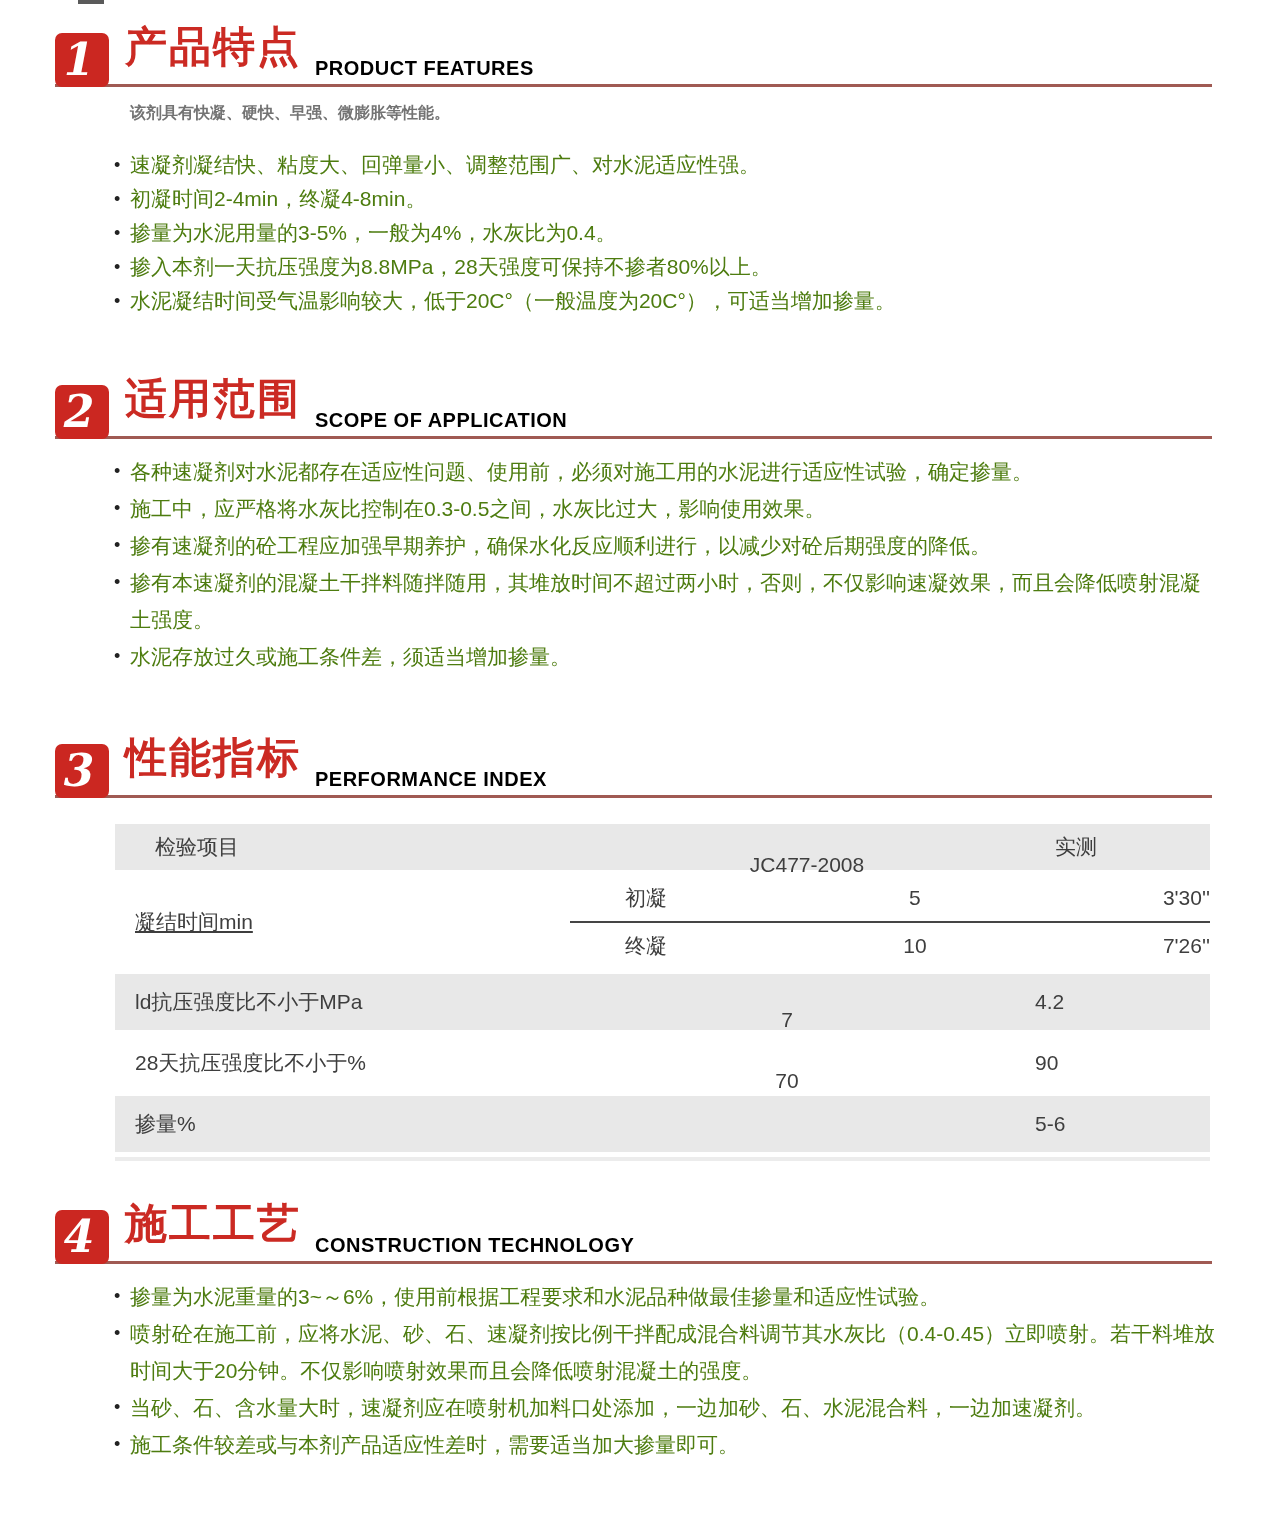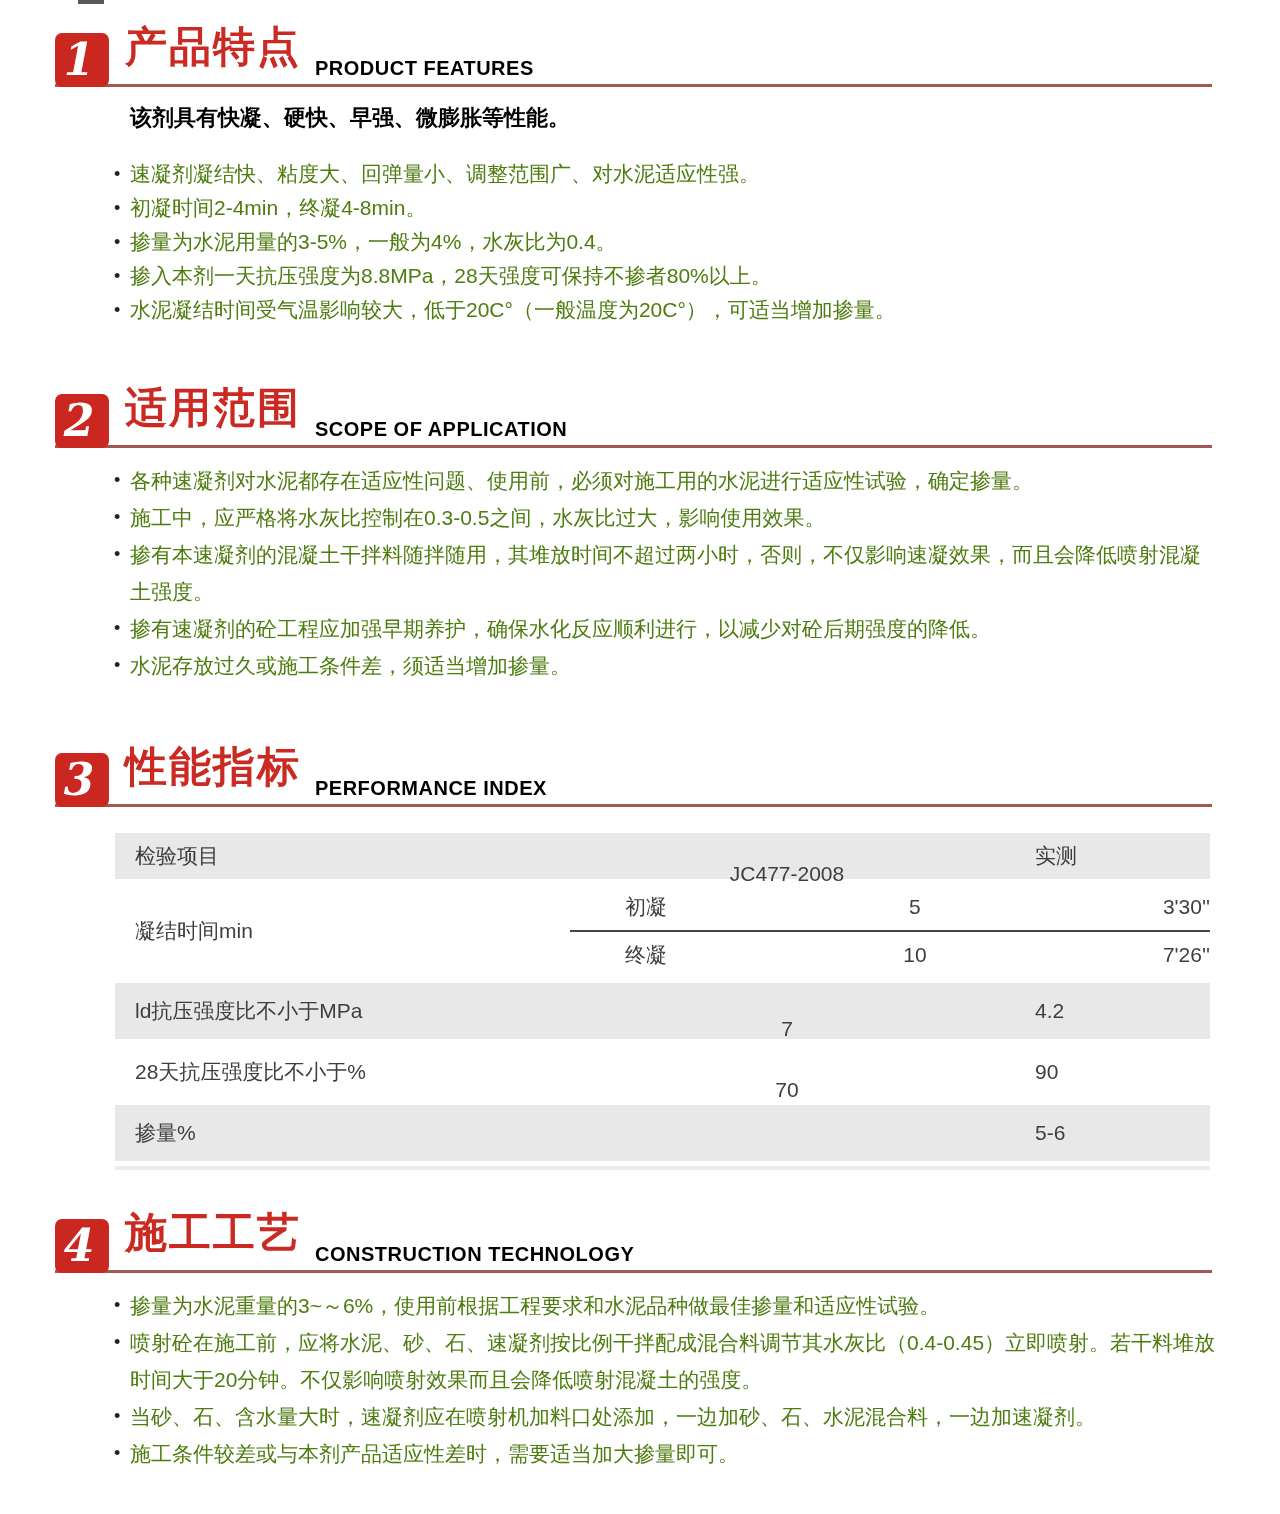--- a/index.html
+++ b/index.html
@@ -60,22 +60,22 @@
     font-size: 20px;
     line-height: 1;
     padding-bottom: 6px;
     letter-spacing: 0.5px;
   }
 
   
   .intro {
     margin: 16px 68px 24px 130px;
     font-weight: 700;
-    font-size: 22px;
-    color: #000000;
+    font-size: 16px;
+    color: #737373;
   }
   ul.bullets {
     list-style: none;
     margin: 14px 60px 0 130px;
   }
   ul.bullets li {
     position: relative;
     font-size: 21px;
     line-height: 37px;
     color: #4d7c0f;
@@ -100,28 +100,28 @@
   
   .ptable {
     margin: 26px 70px 0 115px;
     width: 1095px;
     font-size: 21px;
     color: #3e3e3e;
   }
   .t-row { display: flex; align-items: center; margin-bottom: 5px; }
   .t-gray { background: #e8e8e8; }
   .t-white { background: #ffffff; }
-  .t-head { height: 46px; font-weight: 500; }
+  .t-head { height: 46px; font-weight: 500; padding-left: 20px; }
   .c-label { width: 507px; padding-left: 20px; }
   .c-std   { width: 330px; text-align: center; margin-top: 36px; }
   .c-meas  { flex: 1; padding-left: 83px; }
   .t-plain { height: 56px; }
 
   .t-setting { display: flex; align-items: stretch; margin-bottom: 5px; }
-  .t-setting .c-label { display: flex; align-items: center; }
+  .t-setting .c-label { display: flex; align-items: center; text-decoration: underline; }
   .setting-right { flex: 1; display: flex; flex-direction: column; }
   .s-row { display: flex; align-items: center; height: 46px; }
   .s-sub { width: 180px; padding-left: 55px; }
   .s-std { width: 330px; text-align: center; }
   .s-meas { flex: 1; padding-left: 83px; }
   .s-divider { height: 2px; background: #454545; width: 100%; }
   .ptable .bottom-edge { height: 4px; background: #ececec; margin-top: 1px; }
 </style>
 </head>
 <body>
@@ -148,22 +148,22 @@
 
   <div class="sec sec-2">
     <div class="sec-head">
       <div class="badge">2</div>
       <div class="title-zh">适用范围</div>
       <div class="title-en">SCOPE OF APPLICATION</div>
     </div>
     <ul class="bullets">
       <li>各种速凝剂对水泥都存在适应性问题、使用前，必须对施工用的水泥进行适应性试验，确定掺量。</li>
       <li>施工中，应严格将水灰比控制在0.3-0.5之间，水灰比过大，影响使用效果。</li>
+      <li>掺有速凝剂的砼工程应加强早期养护，确保水化反应顺利进行，以减少对砼后期强度的降低。</li>
       <li>掺有本速凝剂的混凝土干拌料随拌随用，其堆放时间不超过两小时，否则，不仅影响速凝效果，而且会降低喷射混凝土强度。</li>
-      <li>掺有速凝剂的砼工程应加强早期养护，确保水化反应顺利进行，以减少对砼后期强度的降低。</li>
       <li>水泥存放过久或施工条件差，须适当增加掺量。</li>
     </ul>
   </div>
 
   <div class="sec sec-3">
     <div class="sec-head">
       <div class="badge">3</div>
       <div class="title-zh">性能指标</div>
       <div class="title-en">PERFORMANCE INDEX</div>
     </div>

